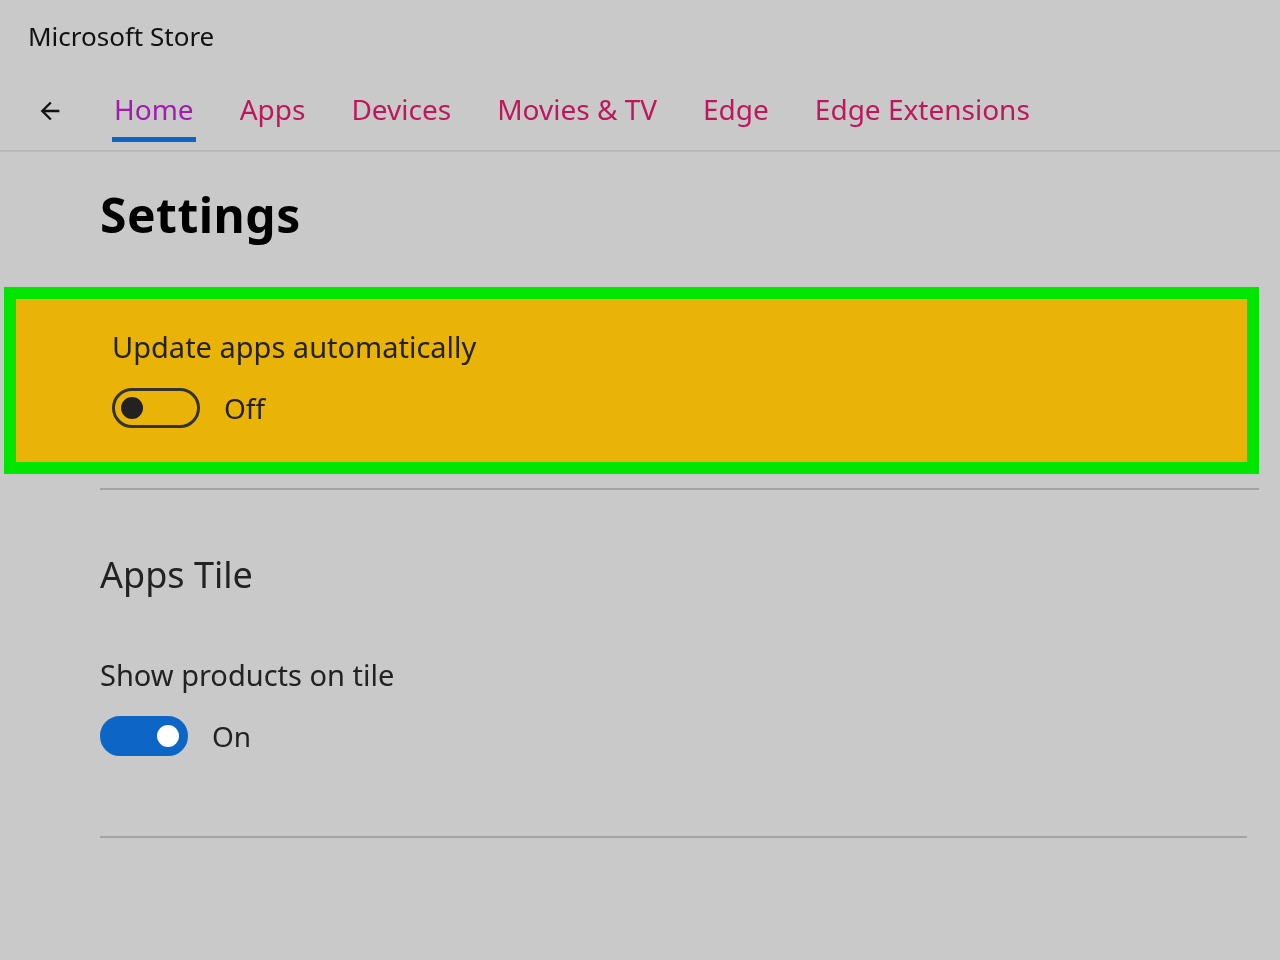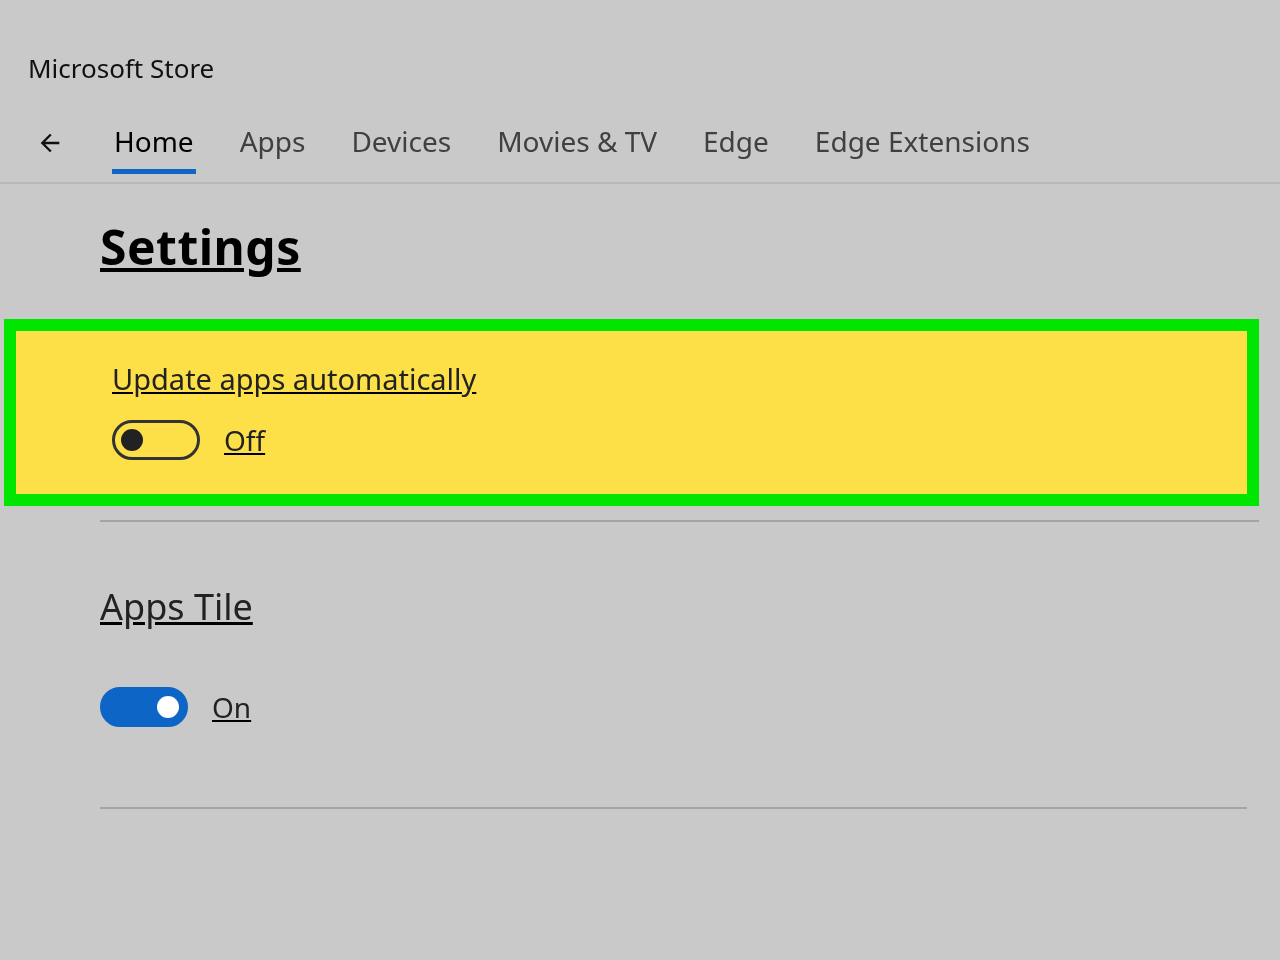--- a/index.html
+++ b/index.html
@@ -8,69 +8,68 @@
       font-family: "Segoe UI", -apple-system, system-ui, sans-serif;
       background: #c9c9c9;
       color: #000;
       overflow: hidden;
     }
     .app-title {
       padding: 18px 28px 10px 28px;
       font-size: 26px;
       font-weight: 400;
       color: #111;
-      margin-top: 32px;
     }
     .topnav {
       display: flex;
       align-items: center;
       gap: 42px;
       padding: 18px 30px 10px 30px;
       border-bottom: 2px solid rgba(0,0,0,0.08);
     }
     .back-btn {
       width: 40px; height: 40px;
       display:flex; align-items:center; justify-content:center;
       cursor:pointer;
     }
     .back-btn svg { width: 28px; height: 28px; }
     .nav-item {
       font-size: 28px;
       font-weight: 400;
-      color: #404040;
+      color: #be185d;
       padding: 8px 2px 12px 2px;
       cursor:pointer;
       position: relative;
     }
-    .nav-item.active { color:#000000; font-weight:400; }
+    .nav-item.active { color:#a21caf; font-weight:400; }
     .nav-item.active::after{
       content:"";
       position:absolute;
       left:0; right:0; bottom:-2px;
       height:5px;
       background:#0d66c6;
     }
 
-    .content { padding: 30px 9px 0 100px; text-decoration: underline; }
+    .content { padding: 30px 9px 0 100px; }
     .page-title {
       font-size: 48px;
       font-weight: 700;
       letter-spacing: 0.5px;
       margin-bottom: 40px;
     }
     .section-header{
       font-size: 36px;
       font-weight: 400;
       color:#222;
     }
 
     
     .highlight-box{
       border: 12px solid #00e600;
-      background: #fde047;
+      background: #eab308;
       margin-top: 18px;
       margin-left: -96px;           
       margin-right: 12px;
       padding: 28px 0 34px 96px;
       width: calc(100% + 84px);
       max-width: 1264px;
     }
     .setting-label{
       font-size: 29px;
       font-weight: 400;
@@ -158,20 +157,21 @@
       </div>
       <div class="toggle-state">Off</div>
     </div>
   </div>
 
   <div class="divider"></div>
 
   <div class="section2-block">
     <div class="section-header">Apps Tile</div>
 
+    <div class="setting-label">Show products on tile</div>
     <div class="toggle-row">
       <div class="toggle toggle-on">
         <div class="knob"></div>
       </div>
       <div class="toggle-state">On</div>
     </div>
 
     <div class="divider2"></div>
   </div>
 </div>

